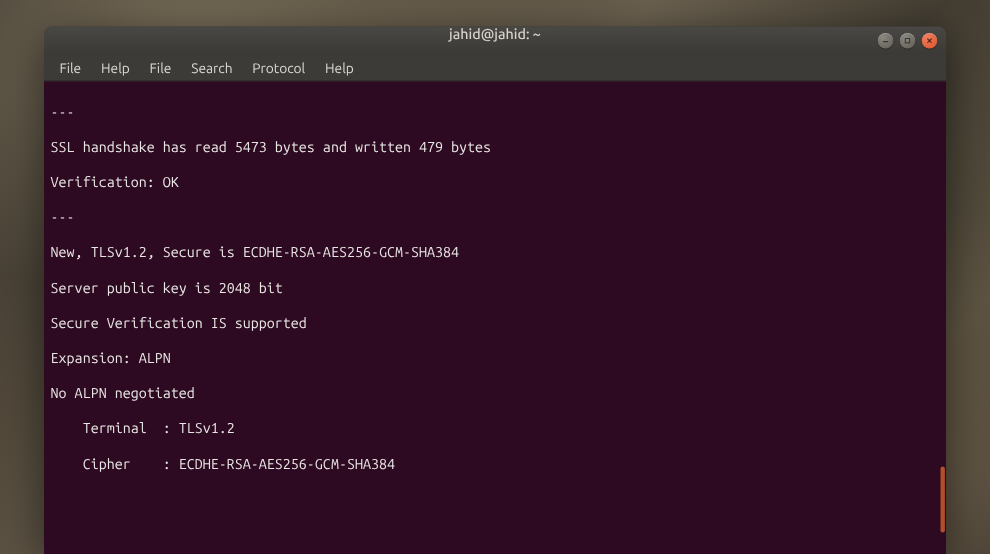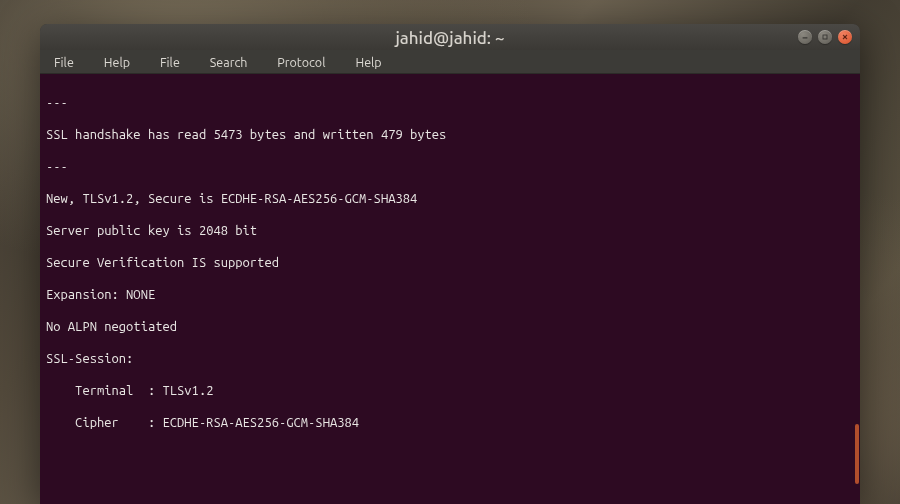--- a/index.html
+++ b/index.html
@@ -28,24 +28,23 @@
     width: 820px;
     border-radius: 7px 7px 0 0;
     box-shadow: 0 10px 40px rgba(0,0,0,0.55);
     overflow: hidden;
     background: #3c3b37;
   }
   .titlebar {
     height: 26px;
     background: linear-gradient(#4a4844, #3b3935);
     display: flex;
-    align-items: center;
     position: relative;
     color: #d7d3cc;
-    font-size: 17px;
+    font-size: 13px;
     font-weight: 500;
     padding: 0 8px;
     border-radius: 7px 7px 0 0;
   }
   .title-text {
     position: absolute;
     left: 0; right: 0;
     text-align: center;
     pointer-events: none;
   }
@@ -67,21 +66,21 @@
   }
   .win-btn.min { background: radial-gradient(circle at 35% 30%, #8b8880, #5f5c55); }
   .win-btn.max { background: radial-gradient(circle at 35% 30%, #8b8880, #5f5c55); }
   .win-btn.close { background: radial-gradient(circle at 35% 30%, #f08060, #d9522b); }
   .win-btn svg { width: 8px; height: 8px; }
   .menubar {
     height: 23px;
     background: #3c3b37;
     display: flex;
     align-items: center;
-    gap: 14px;
+    gap: 2px;
     padding: 0 6px;
     color: #dcd9d3;
     font-size: 12.5px;
     border-bottom: 1px solid #2c2b28;
   }
   .menu-item {
     padding: 2px 8px;
     border-radius: 3px;
   }
   .terminal {
@@ -141,27 +140,27 @@
       <div class="menu-item">Help</div>
       <div class="menu-item">File</div>
       <div class="menu-item">Search</div>
       <div class="menu-item">Protocol</div>
       <div class="menu-item">Help</div>
     </div>
 
     <div class="terminal">
 <div class="term-line">---</div>
 <div class="term-line">SSL handshake has read 5473 bytes and written 479 bytes</div>
+<div class="term-line">Verification: OK</div>
 <div class="term-line">---</div>
 <div class="term-line">New, TLSv1.2, Secure is ECDHE-RSA-AES256-GCM-SHA384</div>
 <div class="term-line">Server public key is 2048 bit</div>
 <div class="term-line">Secure Verification IS supported</div>
-<div class="term-line">Expansion: NONE</div>
+<div class="term-line">Expansion: ALPN</div>
 <div class="term-line">No ALPN negotiated</div>
-<div class="term-line">SSL-Session:</div>
 <div class="term-line">    Terminal  : TLSv1.2</div>
 <div class="term-line">    Cipher    : ECDHE-RSA-AES256-GCM-SHA384</div>
 
 
 
 
 
 
 
 

